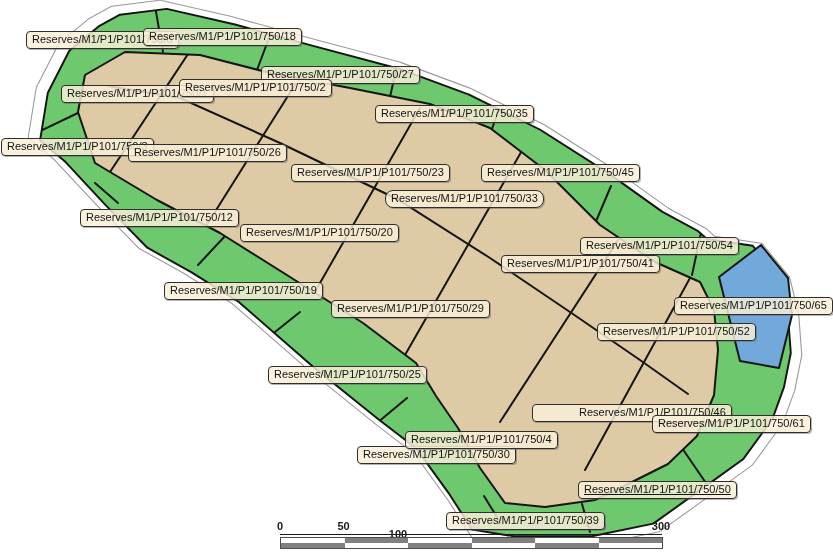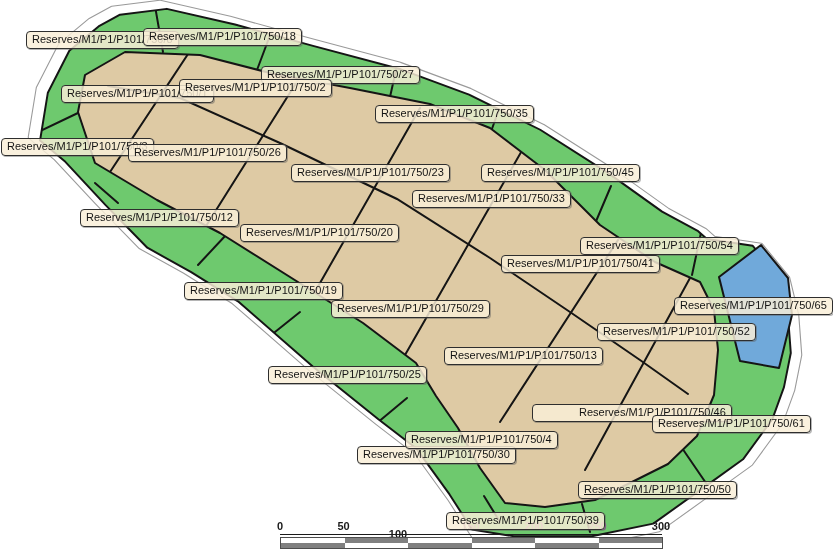--- a/index.html
+++ b/index.html
@@ -122,28 +122,27 @@
       <div class="parcel-label" style="left: 261px; top: 66px;">Reserves/M1/P1/P101/750/27</div>
       <div class="parcel-label" style="left: 61px; top: 85px;">Reserves/M1/P1/P101/750/1</div>
       <div class="parcel-label" style="left: 179px; top: 79px;">Reserves/M1/P1/P101/750/2</div>
       <div class="parcel-label" style="left: 375px; top: 105px;">Reserves/M1/P1/P101/750/35</div>
       <div class="parcel-label" style="left: 1px; top: 138px;">Reserves/M1/P1/P101/750/3</div>
       <div class="parcel-label" style="left: 128px; top: 144px;">Reserves/M1/P1/P101/750/26</div>
       <div class="parcel-label" style="left: 291px; top: 132px; margin-top: 32px;">Reserves/M1/P1/P101/750/23</div>
       <div class="parcel-label" style="left: 80px; top: 209px;">Reserves/M1/P1/P101/750/12</div>
       <div class="parcel-label" style="left: 240px; top: 224px;">Reserves/M1/P1/P101/750/20</div>
       <div class="parcel-label" style="left: 481px; top: 164px;">Reserves/M1/P1/P101/750/45</div>
-      <div class="parcel-label" style="left: 412px; top: 190px;">Reserves/M1/P1/P101/750/33</div>
+      <div class="parcel-label" style="left: 385px; top: 190px; border-radius: 8px;">Reserves/M1/P1/P101/750/33</div>
       <div class="parcel-label" style="left: 580px; top: 237px;">Reserves/M1/P1/P101/750/54</div>
       <div class="parcel-label" style="left: 501px; top: 255px;">Reserves/M1/P1/P101/750/41</div>
-      <div class="parcel-label" style="left: 184px; top: 282px;">Reserves/M1/P1/P101/750/19</div>
+      <div class="parcel-label" style="left: 164px; top: 282px;">Reserves/M1/P1/P101/750/19</div>
       <div class="parcel-label" style="left: 331px; top: 300px;">Reserves/M1/P1/P101/750/29</div>
       <div class="parcel-label" style="left: 674px; top: 297px;">Reserves/M1/P1/P101/750/65</div>
       <div class="parcel-label" style="left: 597px; top: 323px;">Reserves/M1/P1/P101/750/52</div>
-      <div class="parcel-label" style="left: 444px; top: 347px;">Reserves/M1/P1/P101/750/13</div>
       <div class="parcel-label" style="left: 268px; top: 366px;">Reserves/M1/P1/P101/750/25</div>
       <div class="parcel-label" style="left: 532px; top: 404px; padding-left: 46px;">Reserves/M1/P1/P101/750/46</div>
       <div class="parcel-label" style="left: 652px; top: 415px;">Reserves/M1/P1/P101/750/61</div>
       <div class="parcel-label" style="left: 357px; top: 446px;">Reserves/M1/P1/P101/750/30</div>
       <div class="parcel-label" style="left: 405px; top: 431px;">Reserves/M1/P1/P101/750/4</div>
       <div class="parcel-label" style="left: 578px; top: 481px; text-decoration: underline;">Reserves/M1/P1/P101/750/50</div>
       <div class="parcel-label" style="left: 446px; top: 512px;">Reserves/M1/P1/P101/750/39</div>
     </div>
 
 </div>

